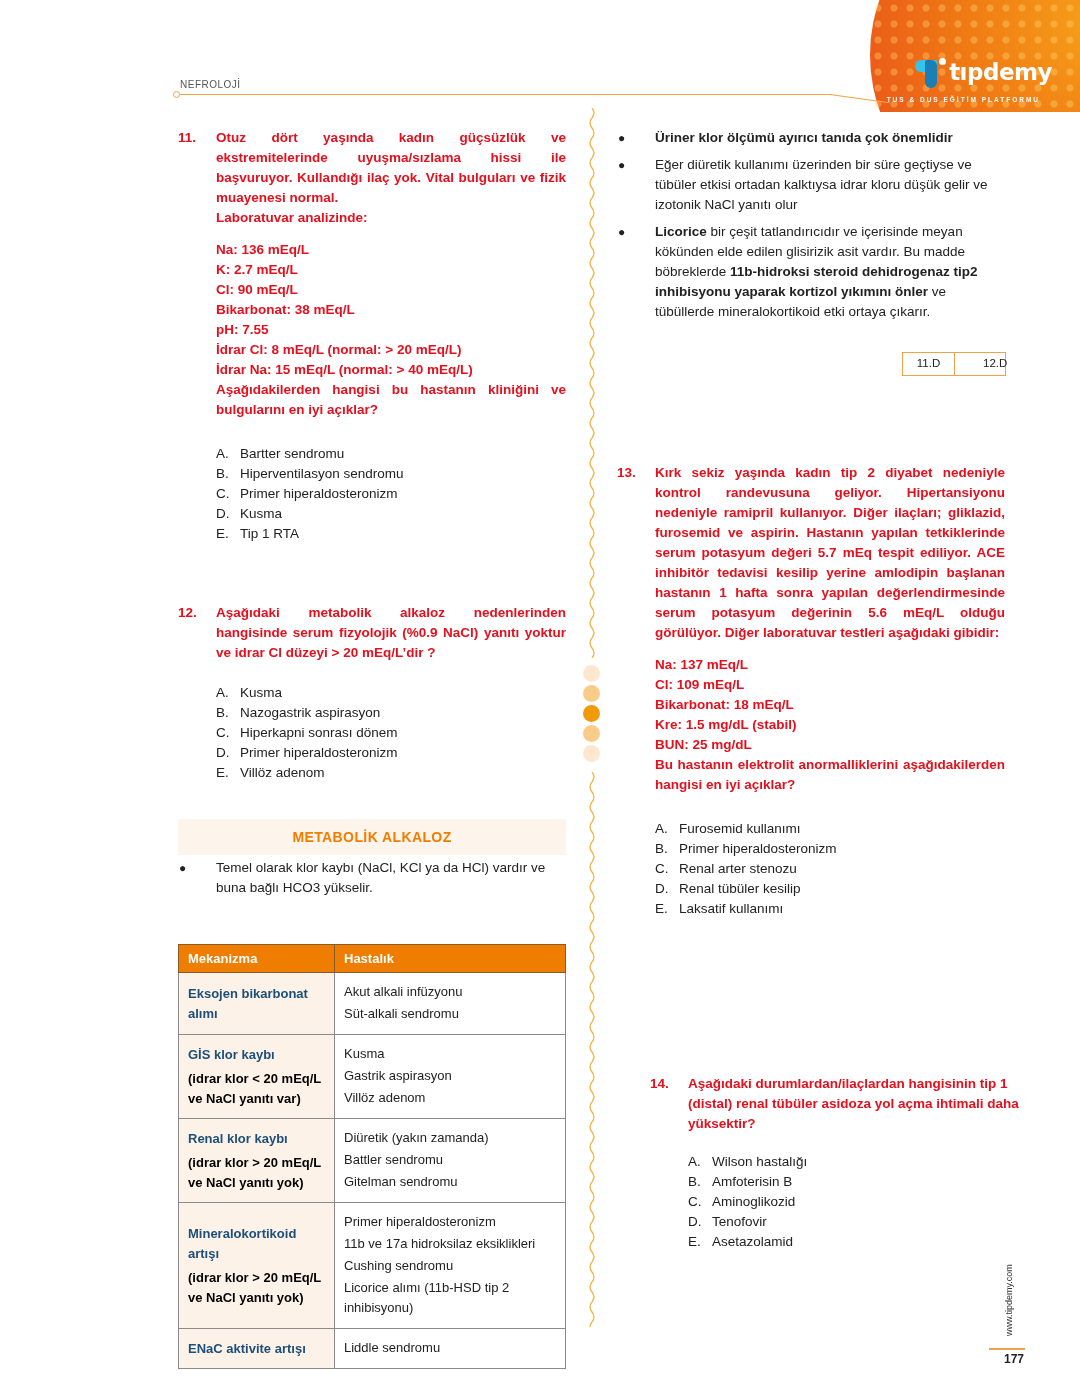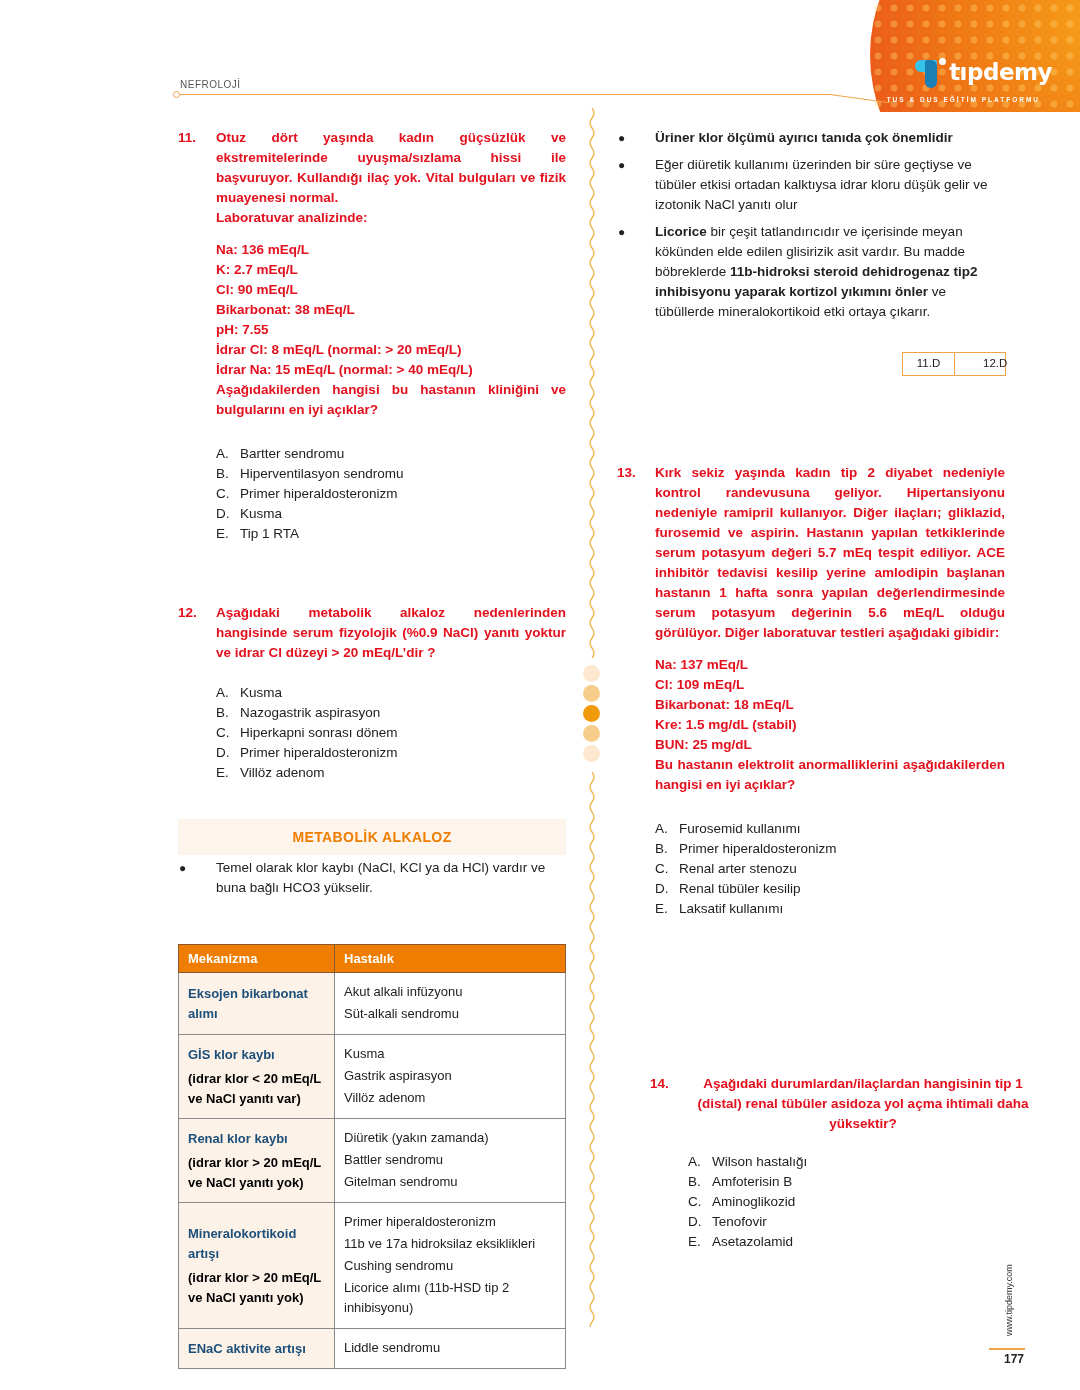--- a/index.html
+++ b/index.html
@@ -306,21 +306,21 @@
         </div>
       <div class="opt">
           <span class="l">E.</span>
           <span>Laksatif kullanımı</span>
         </div>
     </div>
   </div>
 
   <div class="q" style="top:611px; left:16px; width:388px;margin-left:17px;">
     <div class="q-num">14.</div>
-    <div class="q-body" style="text-align:center;">
+    <div class="q-body" style="text-align:left;">
       <p>Aşağıdaki durumlardan/ilaçlardan hangisinin tip 1 (distal) renal tübüler asidoza yol açma ihtimali daha yüksektir?</p>
     </div>
     <div class="options" style="margin-top:18px;">
       <div class="opt">
           <span class="l">A.</span>
           <span>Wilson hastalığı</span>
         </div>
       <div class="opt">
           <span class="l">B.</span>
           <span>Amfoterisin B</span>

